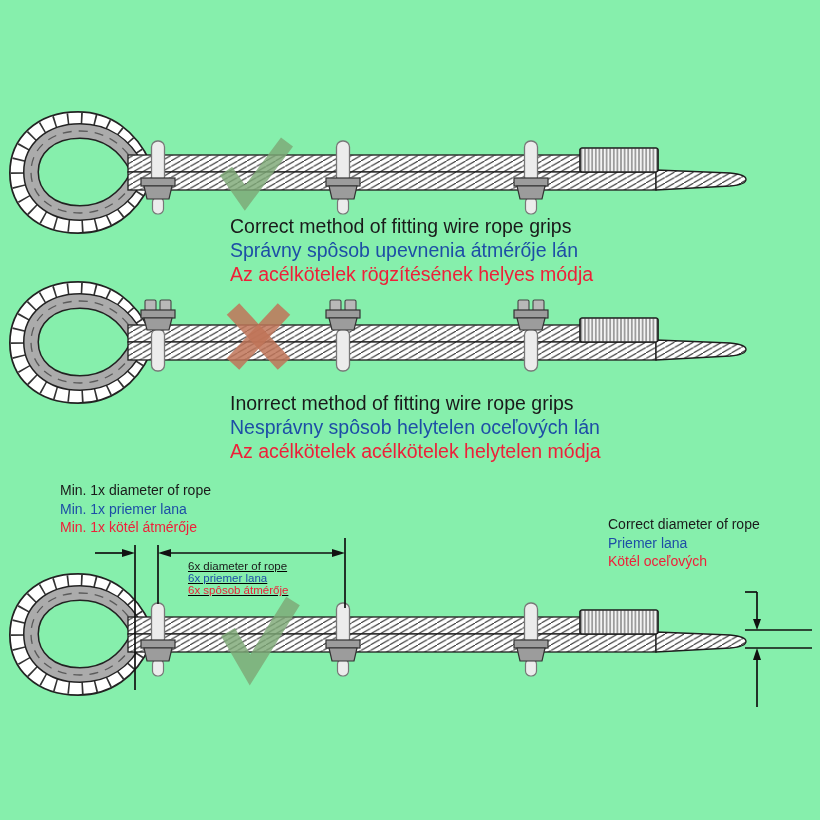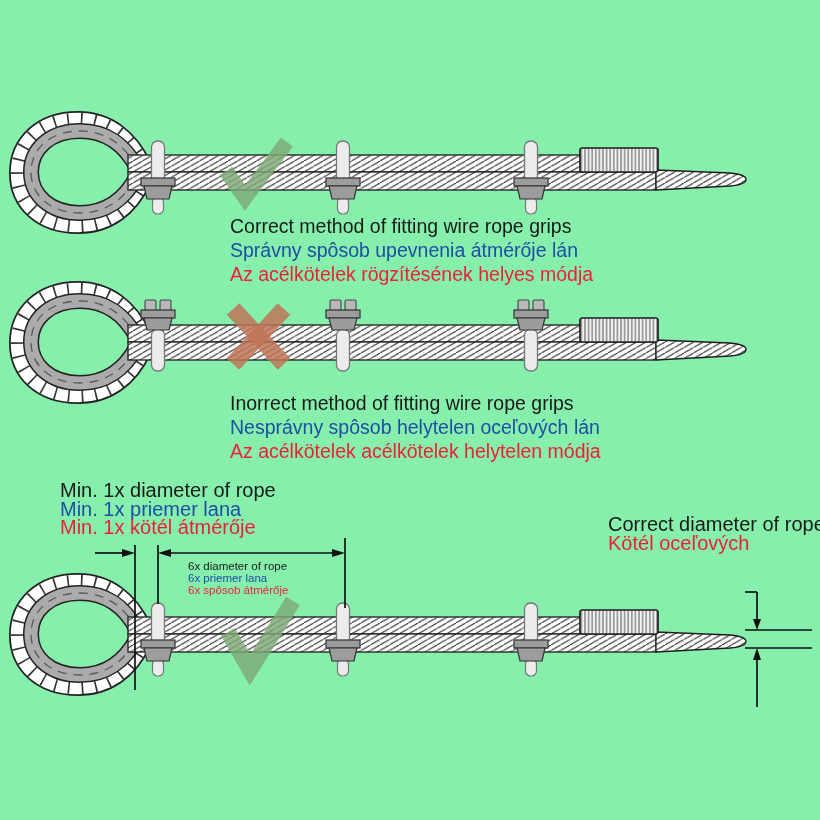--- a/index.html
+++ b/index.html
@@ -1,22 +1,22 @@
 <!DOCTYPE html>
 <html><head>
 <meta charset="utf-8">
 <style>
   html,body{margin:0;padding:0;background:#ffffff;}
   .canvas{position:relative;width:820px;height:820px;background:#86efac;overflow:hidden;
           font-family:"Liberation Sans", sans-serif;}
   .canvas svg{position:absolute;left:0;top:0;}
   .txt{position:absolute;white-space:nowrap;}
   .cap{font-size:19.5px;line-height:24px;}
-  .sm{font-size:20px;line-height:18.5px;}
-  .xs{font-size:11.5px;line-height:12px;}
+  .sm{font-size:14px;line-height:18.5px;}
+  .xs{font-size:11.5px;line-height:12px;text-decoration:underline;}
   .en{color:#1a1a1a;}
   .sk{color:#1d4ea6;}
   .hu{color:#ee2039;}
   .cap div,.sm div,.xs div{white-space:nowrap;}
 </style>
 </head>
 <body>
 
 <div class="canvas">
 
@@ -137,16 +137,17 @@
   </div>
 
   <div class="txt xs" style="left:188px;top:560px;">
     <div class="en">6x diameter of rope</div>
     <div class="sk">6x priemer lana</div>
     <div class="hu">6x spôsob átmérője</div>
   </div>
 
   <div class="txt sm" style="left:608px;top:515px;">
     <div class="en">Correct diameter of rope</div>
+    <div class="sk">Priemer lana</div>
     <div class="hu">Kötél oceľových</div>
   </div>
 
 </div>
 
 </body></html>

